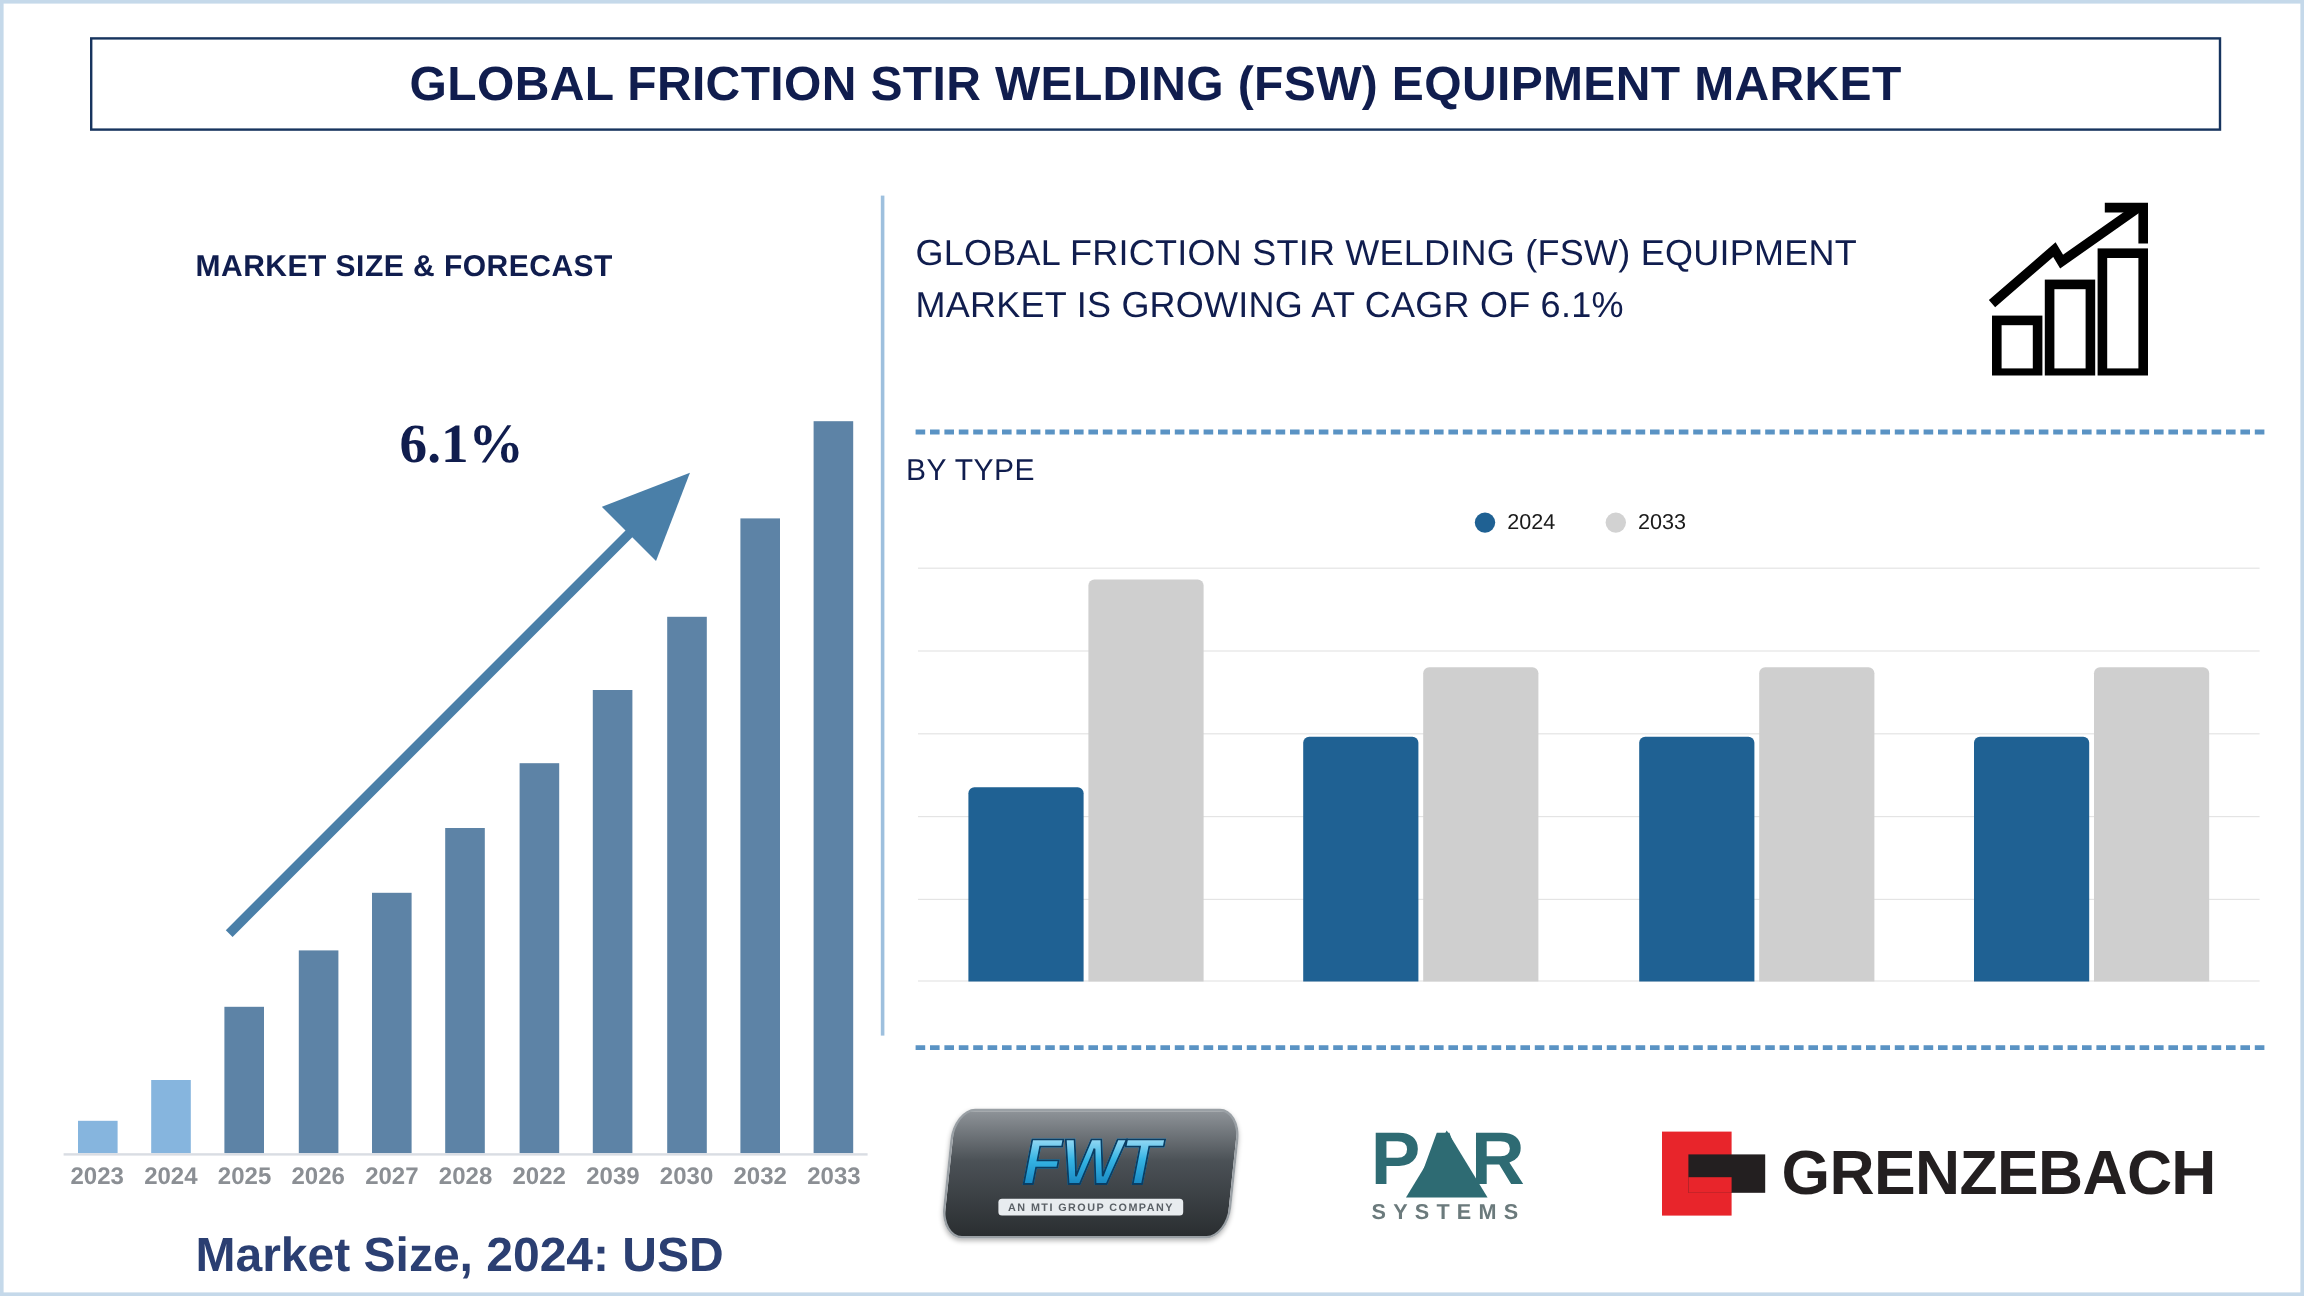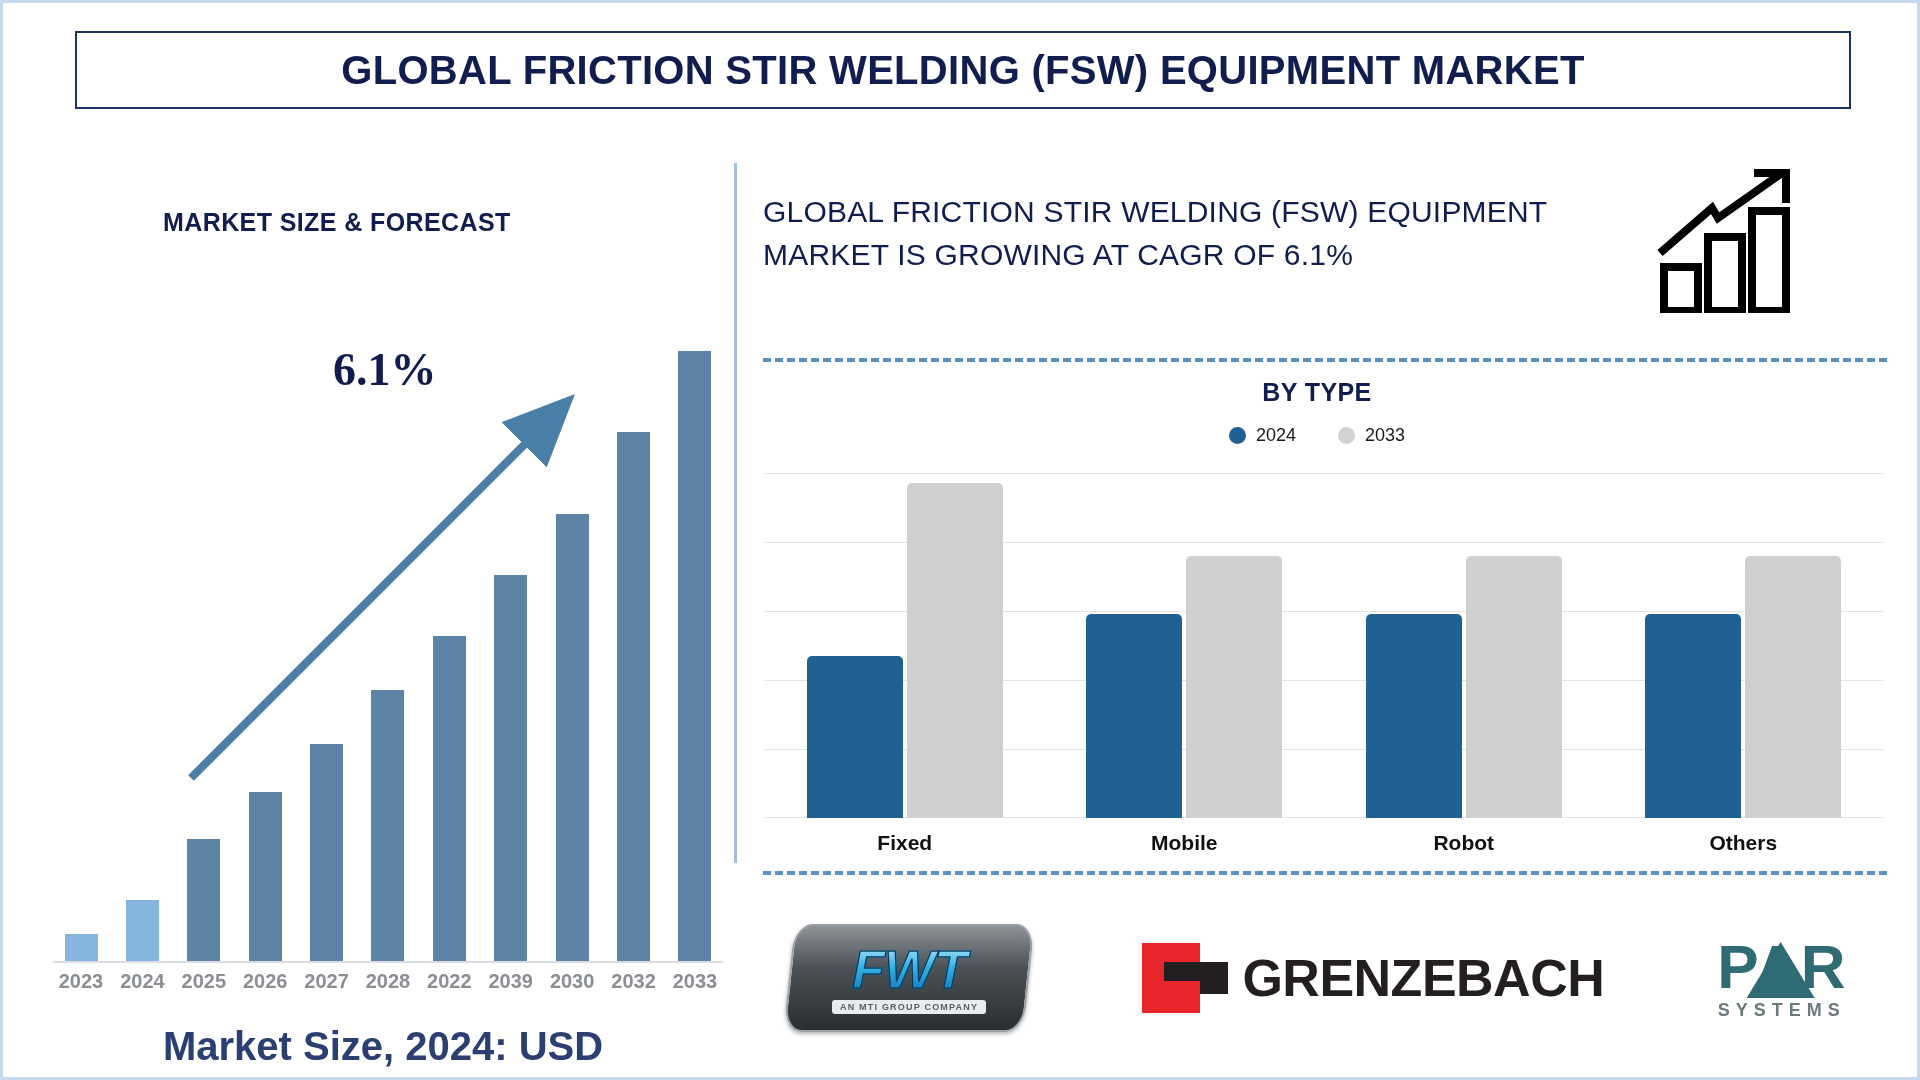--- a/index.html
+++ b/index.html
@@ -149,22 +149,21 @@
     left: 8px;
     width: 1124px; height: 0;
     border-top: 4px dashed #5a93c4;
   }
   .dashed-top { top: 205px; }
   .dashed-bottom { top: 718px; }
 
   .by-type {
     position: absolute;
     left: 0; top: 225px; width: 1124px;
-    text-align: center;
-    font-size: 25px; font-weight: 700;
+    font-size: 25px; font-weight: 400;
     color: #101d4e;
     letter-spacing: 0.4px;
   }
 
   .legend {
     position: absolute;
     left: 0; top: 272px; width: 1124px;
     display: flex; justify-content: center; align-items: center;
     gap: 42px;
   }
@@ -440,57 +439,51 @@
             <div class="gbar b2024" style="height: 203.55px; background: rgb(31, 97, 147);"></div>
             <div class="gbar b2033" style="height: 262.2px; background: rgb(207, 207, 207);"></div>
           </div>
           <div class="gcat">
             <div class="gbar b2024" style="height: 203.55px; background: rgb(31, 97, 147);"></div>
             <div class="gbar b2033" style="height: 262.2px; background: rgb(207, 207, 207);"></div>
           </div>
         </div>
     </div>
 
-    <div class="gcat-labels" id="gcat-labels">
-        <span>Fixed</span>
-        <span>Mobile</span>
-        <span>Robot</span>
-        <span>Others</span>
-      </div>
 
     <div class="dashed-rule dashed-bottom"></div>
 
   </div>
 
   <div class="logos">
 
     <div class="logo-box">
       <div class="fwt">
         <div class="fwt-inner">
           <div class="fwt-word">FWT</div>
           <div class="fwt-tag">AN MTI GROUP COMPANY</div>
         </div>
+      </div>
+    </div>
+
+    <div class="logo-box">
+      <div class="par">
+        <div class="par-word">
+          <span>PAR</span>
+          <span class="par-tri"></span>
+        </div>
+        <div class="par-sub">SYSTEMS</div>
       </div>
     </div>
 
     <div class="logo-box">
       <div class="grz">
         <div class="grz-mark">
           <div class="grz-red"></div>
           <div class="grz-black"></div>
           <div class="grz-notch"></div>
         </div>
         <div class="grz-word">GRENZEBACH</div>
       </div>
     </div>
 
-    <div class="logo-box">
-      <div class="par">
-        <div class="par-word">
-          <span>PAR</span>
-          <span class="par-tri"></span>
-        </div>
-        <div class="par-sub">SYSTEMS</div>
-      </div>
-    </div>
-
   </div>
 </div>
 
 </body></html>

